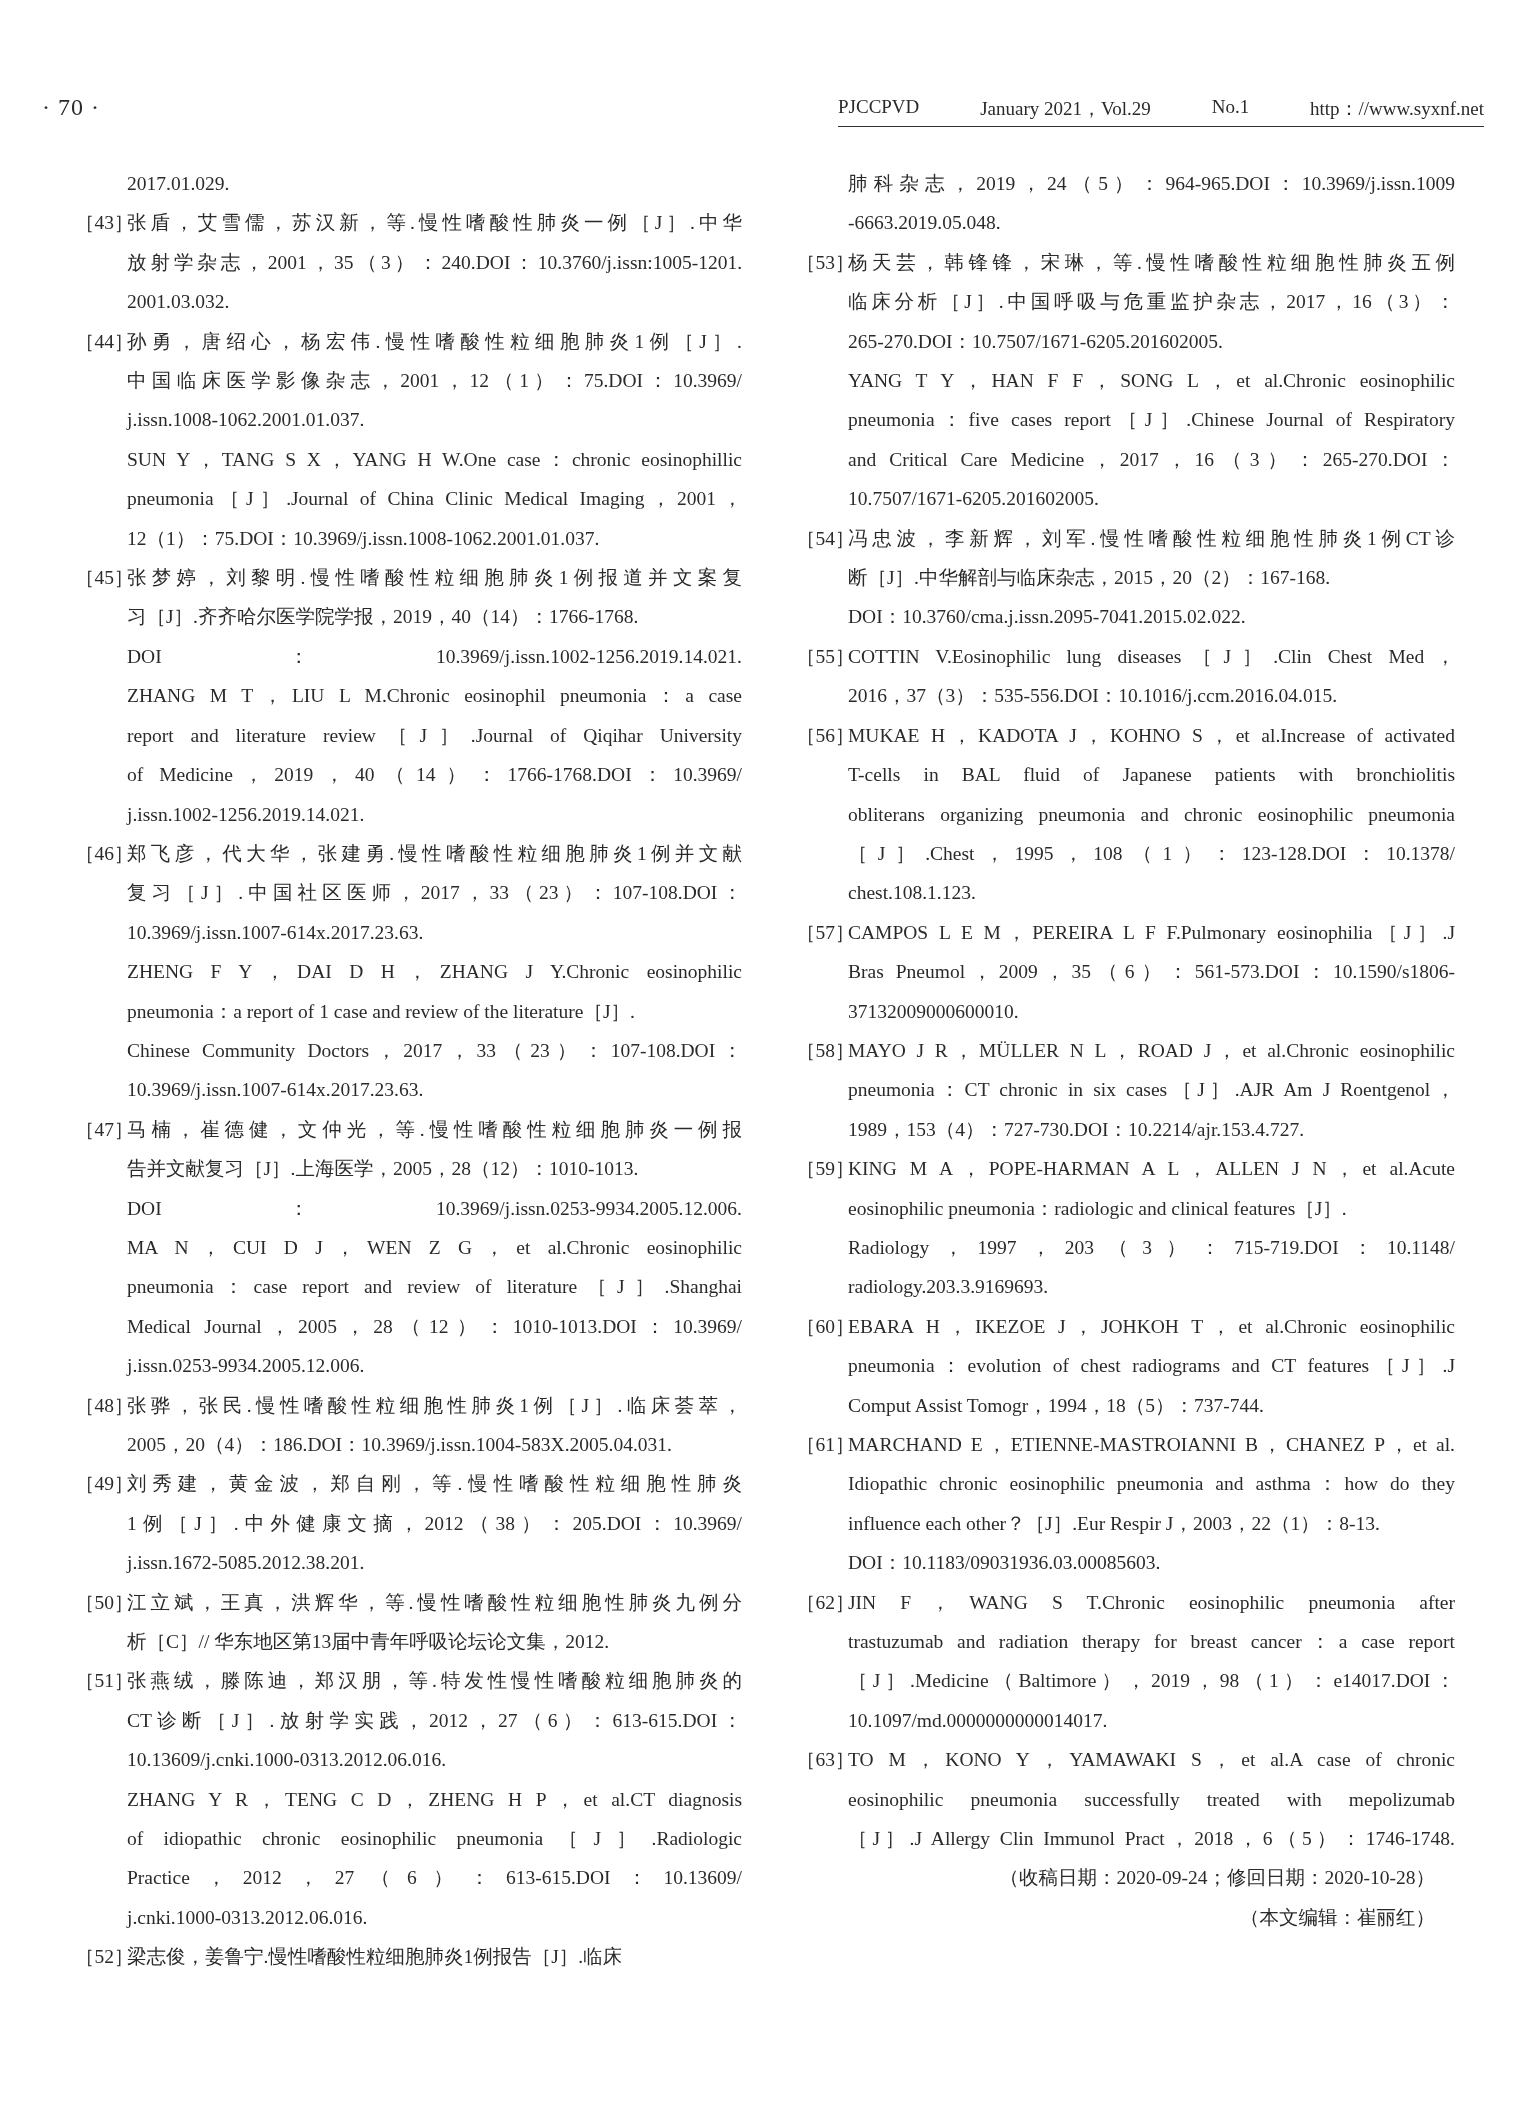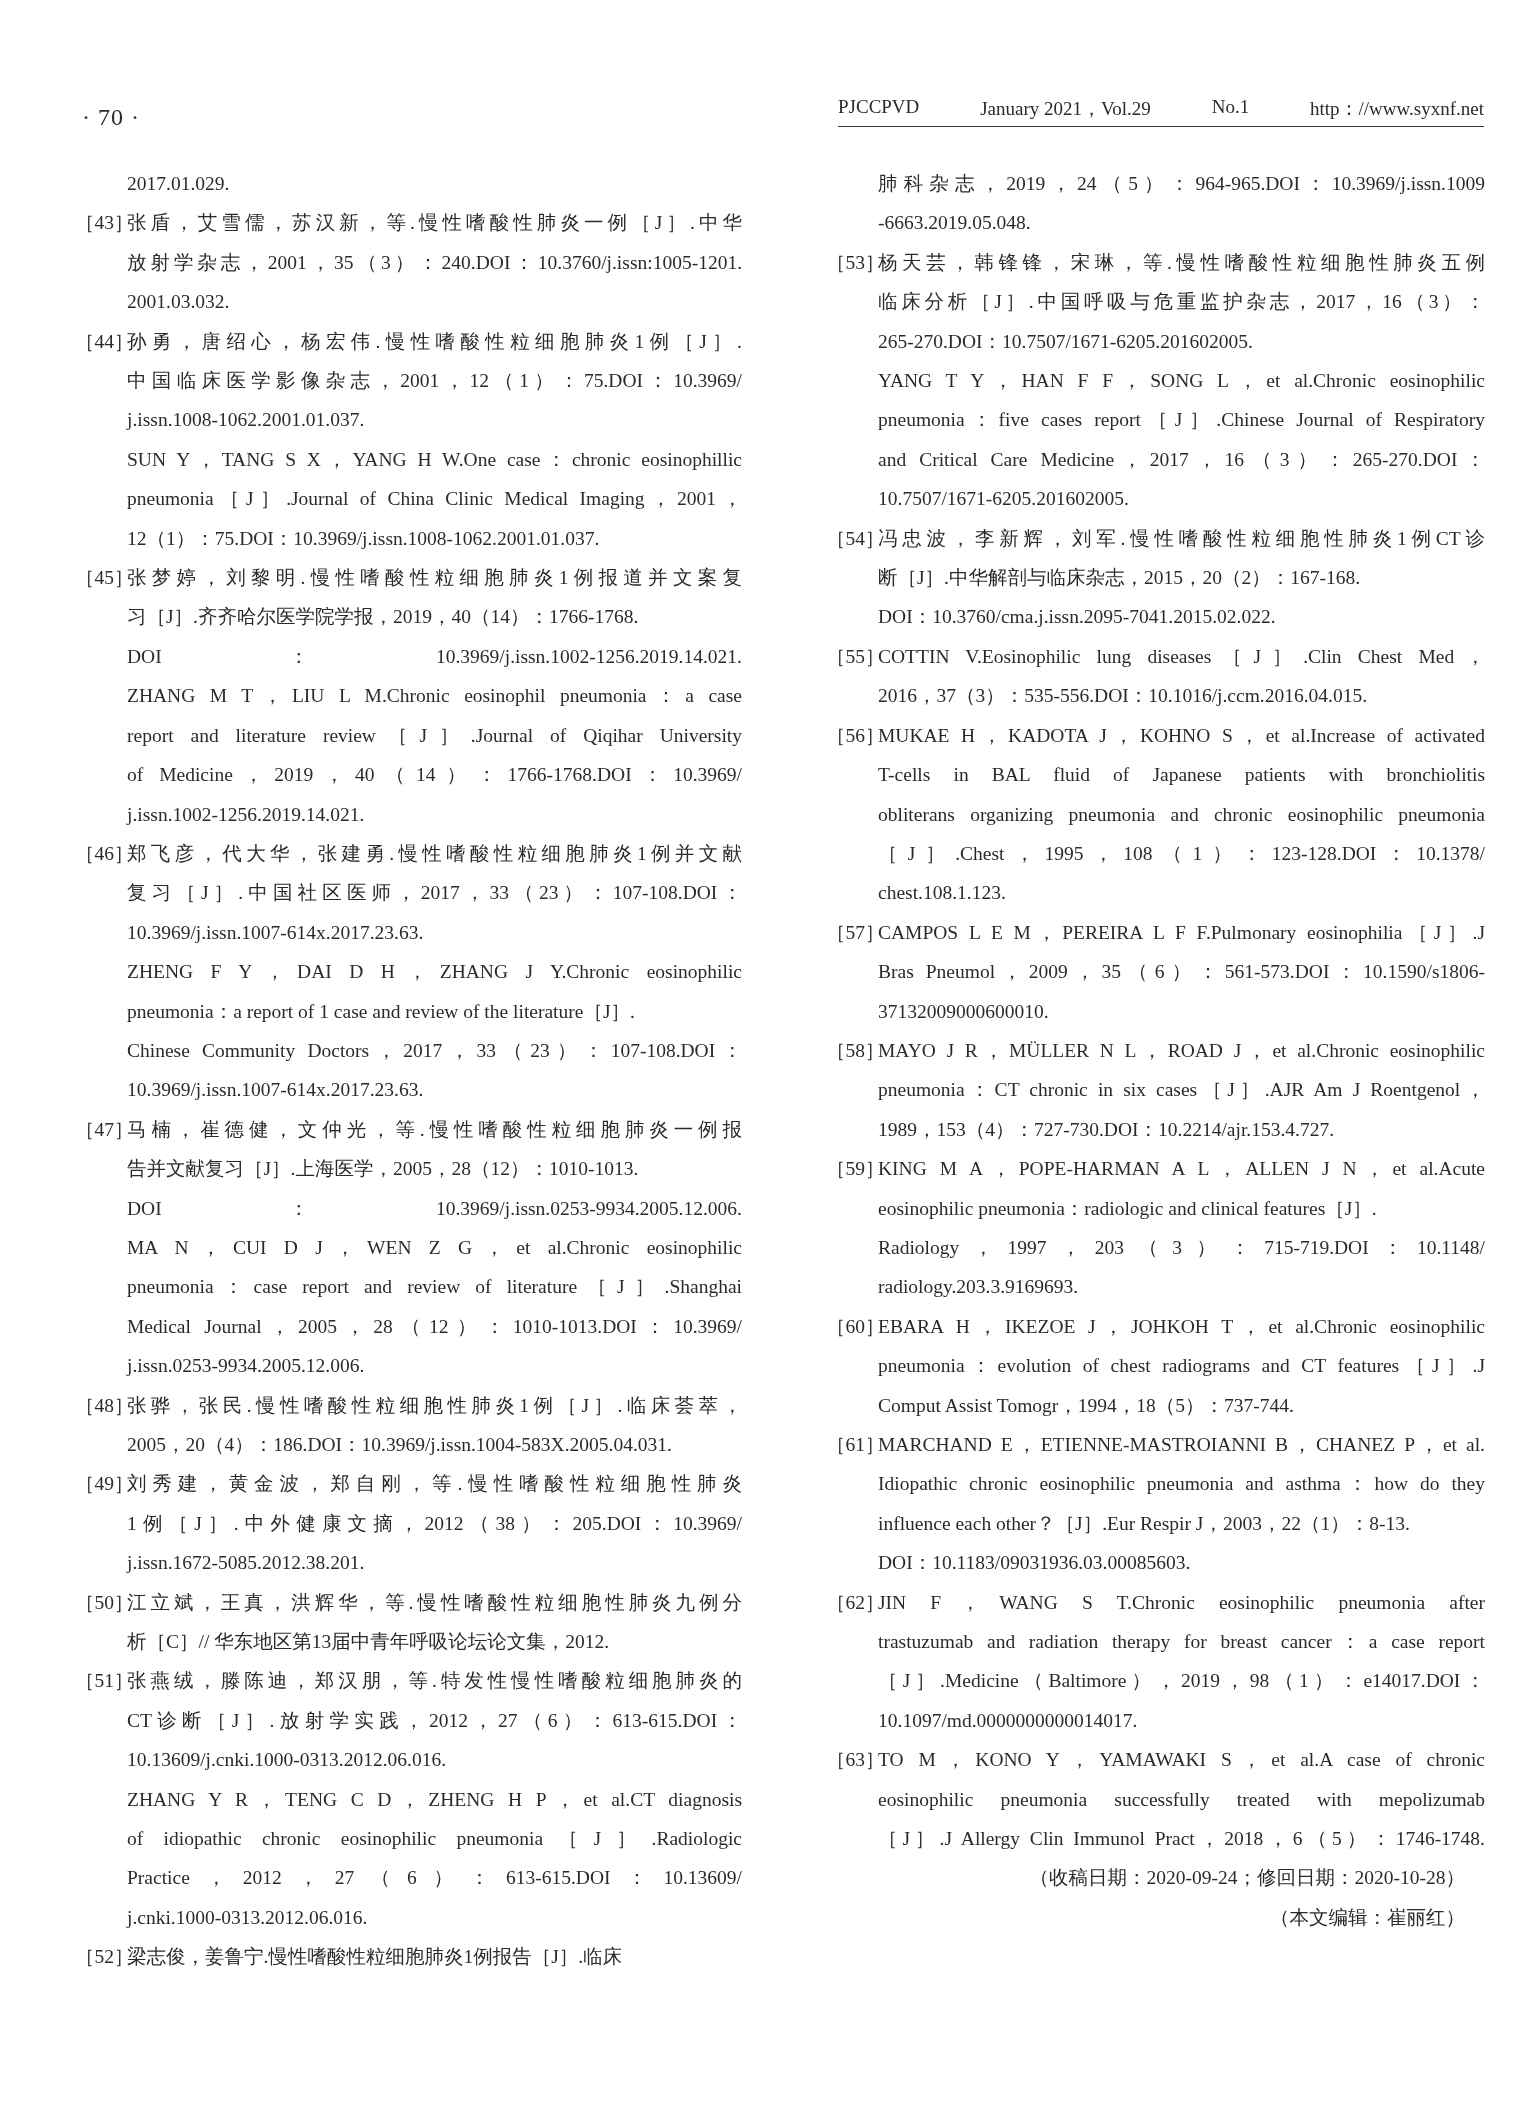--- a/index.html
+++ b/index.html
@@ -2,36 +2,36 @@
 <html><head>
 <meta charset="utf-8">
 <style>
   html, body { margin: 0; padding: 0; background: #ffffff; }
   body {
     width: 1535px; height: 2103px; position: relative; overflow: hidden;
     font-family: "Liberation Serif", "DejaVu Serif", serif;
     color: #2a2a2a;
   }
   .page-number {
-    position: absolute; left: 42px; top: 104px;
-    font-size: 24px; letter-spacing: 1px; margin-left: 40px;
+    position: absolute; left: 42px; top: 94px;
+    font-size: 24px; letter-spacing: 1px;
   }
   .running-header {
     position: absolute; left: 838px; top: 96px; width: 646px;
     font-size: 19px; white-space: nowrap;
     border-bottom: 1.5px solid #333;
     padding-bottom: 4px;
     display: flex; justify-content: space-between;
   }
   .column {
     position: absolute; top: 164px;
     font-size: 19.5px; line-height: 39.4px;
   }
   .col-left { left: 86px; width: 656px; font-family: Liberation Serif, serif; }
-  .col-right { left: 837px; width: 648px; }
+  .col-right { left: 807px; width: 648px; }
   .ref { position: relative; padding-left: 41px; }
   .ref-num {
     position: absolute; left: -11px; top: 0;
     white-space: nowrap;
   }
   .ref-line { display: block; white-space: nowrap; text-align: justify; text-align-last: justify; }
   .ref-line.last { text-align-last: left; }
   .footer-dates {
     text-align: right; padding-right: 20px; white-space: nowrap;
   }

